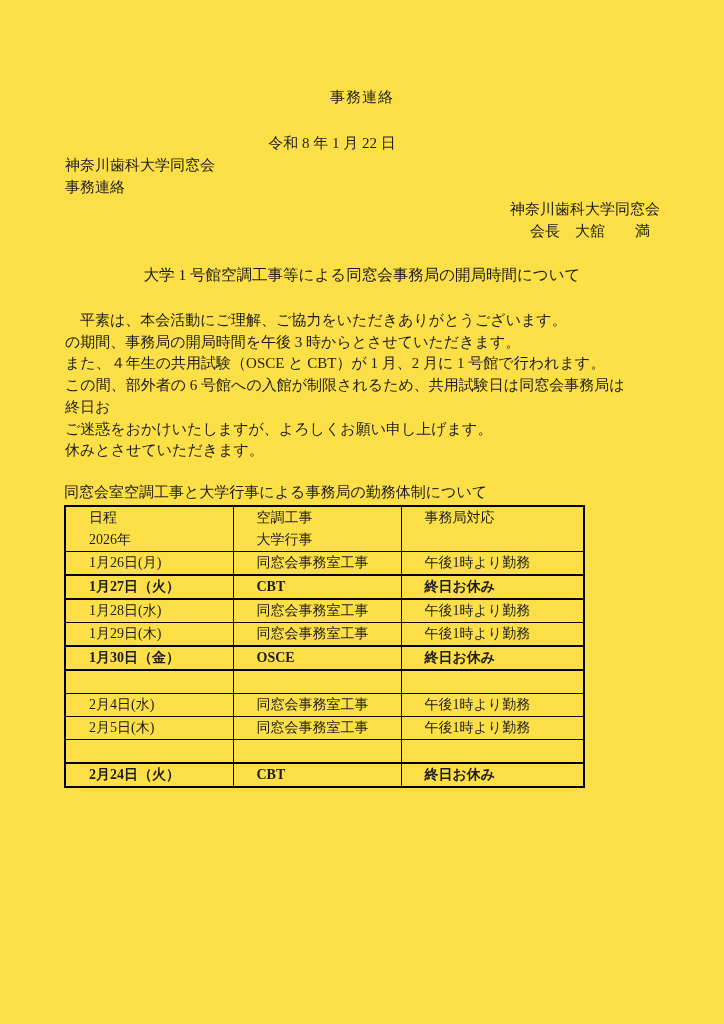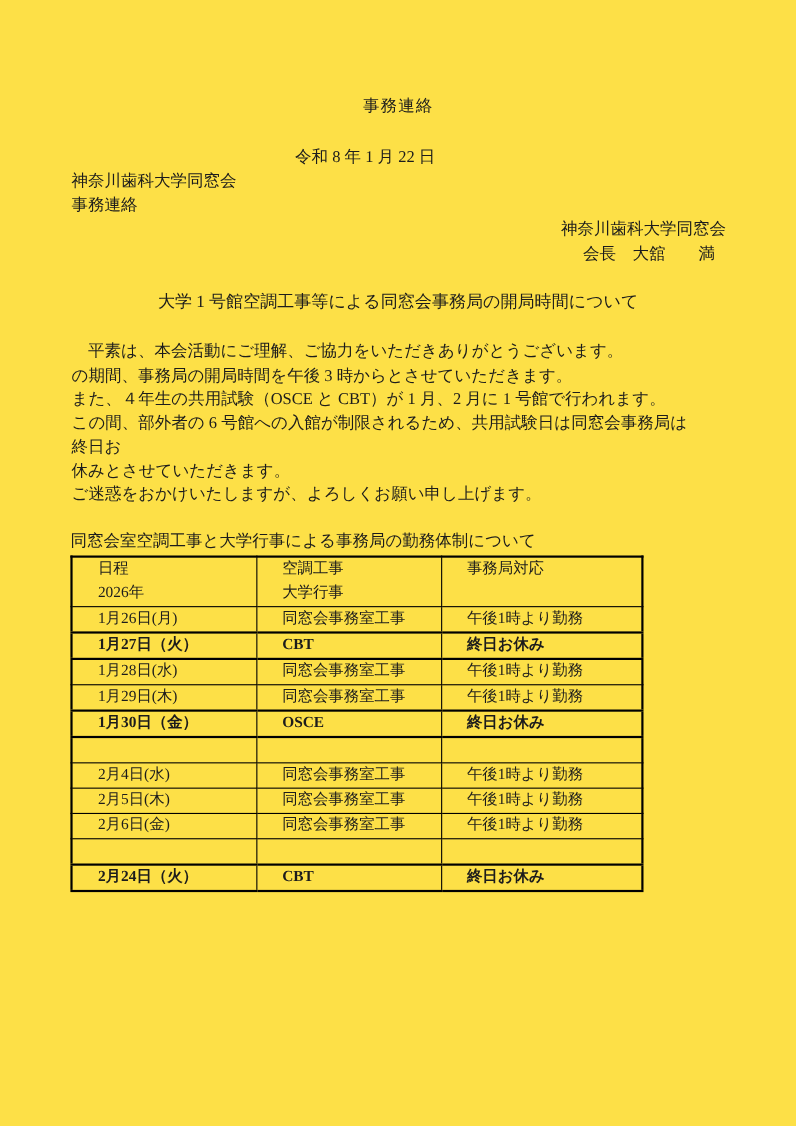--- a/index.html
+++ b/index.html
@@ -113,22 +113,22 @@
     <div class="sender-name">会長　大舘　　満</div>
   </div>
 
   <div class="subject">大学 1 号館空調工事等による同窓会事務局の開局時間について</div>
 
   <div class="body-text">
     <div>　平素は、本会活動にご理解、ご協力をいただきありがとうございます。</div>
     <div>の期間、事務局の開局時間を午後 3 時からとさせていただきます。</div>
     <div>また、４年生の共用試験（OSCE と CBT）が 1 月、2 月に 1 号館で行われます。</div>
     <div>この間、部外者の 6 号館への入館が制限されるため、共用試験日は同窓会事務局は終日お</div>
+    <div>ご迷惑をおかけいたしますが、よろしくお願い申し上げます。</div>
     <div>休みとさせていただきます。</div>
-    <div>ご迷惑をおかけいたしますが、よろしくお願い申し上げます。</div>
   </div>
 
   <div class="table-caption">同窓会室空調工事と大学行事による事務局の勤務体制について</div>
 
   <table class="schedule">
     <colgroup>
       <col style="width:168px">
       <col style="width:168px">
       <col style="width:183px">
     </colgroup>
@@ -182,25 +182,20 @@
         <td>2月4日(水)</td>
         <td>同窓会事務室工事</td>
         <td>午後1時より勤務</td>
       </tr>
       <tr>
         <td>2月5日(木)</td>
         <td>同窓会事務室工事</td>
         <td>午後1時より勤務</td>
       </tr>
       <tr>
-        <td>2月6日(金)</td>
-        <td>同窓会事務室工事</td>
-        <td>午後1時より勤務</td>
-      </tr>
-      <tr>
         <td></td>
         <td></td>
         <td></td>
       </tr>
       <tr class="bold-row">
         <td>2月24日（火）</td>
         <td>CBT</td>
         <td>終日お休み</td>
       </tr>
     </tbody>

